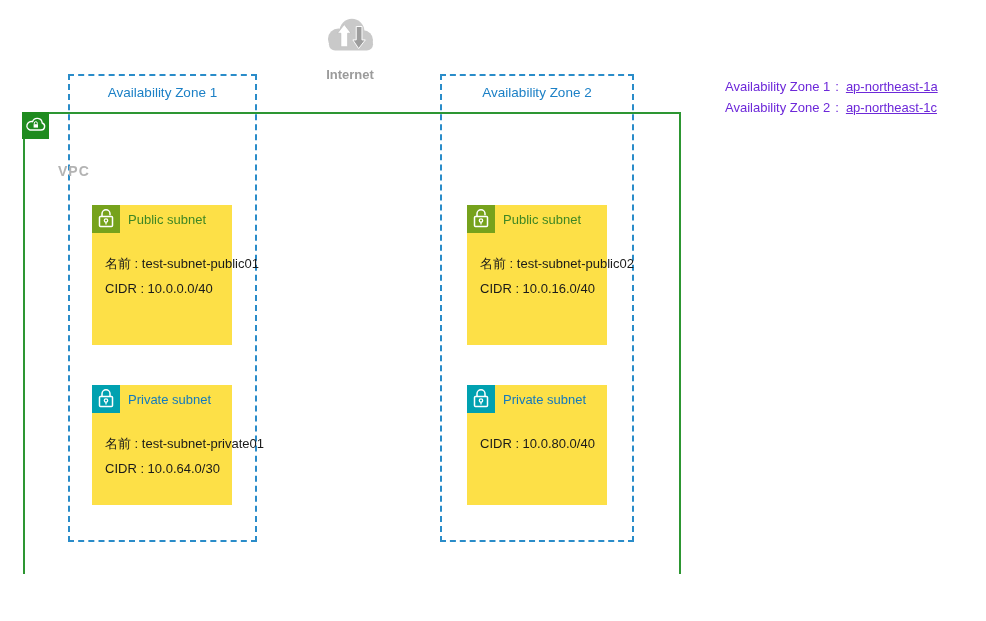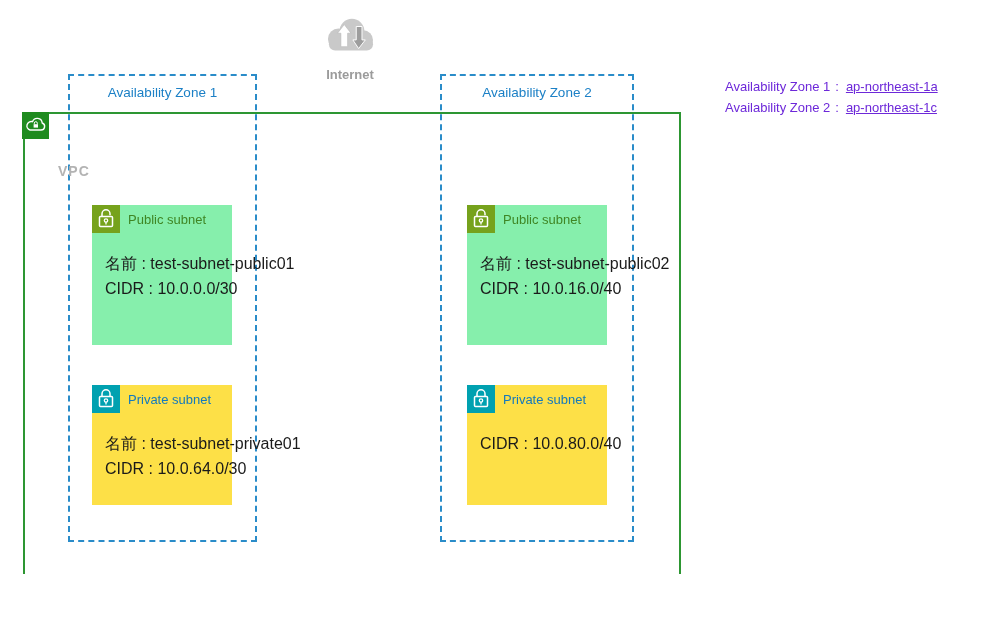--- a/index.html
+++ b/index.html
@@ -36,34 +36,34 @@
   .az1{left:68px;width:185px;}
   .az2{left:440px;width:190px;}
   .az-label{
     display:inline-block;margin-top:9px;
     font-size:13.5px;color:#1c80c6;
   }
   
   .card{position:absolute;width:140px;}
   .card-az1{left:92px;}
   .card-az2{left:467px;}
-  .card-public{top:205px;height:140px;background:#86efac;}
+  .card-public{top:205px;height:140px;background:#fde047;}
   .card-private{top:385px;height:120px;background:#fde047;}
   .card-header{position:relative;height:28px;}
   .subnet-icon{position:absolute;left:0;top:0;width:28px;height:28px;display:block;}
   .icon-public{background:#76a21c;}
   .icon-private{background:#00a1b0;}
   .card-title{
     position:absolute;left:36px;top:7px;font-size:13px;white-space:nowrap;
   }
   .title-public{color:#3f8624;}
   .title-private{color:#1379bd;}
   .card-body{
     margin-top:18px;padding-left:13px;
-    font-size:16px;color:#1a1a1a;line-height:25px;white-space:nowrap;
+    font-size:13px;color:#1a1a1a;line-height:25px;white-space:nowrap;
   }
   
   .legend{position:absolute;left:725px;top:76px;font-size:13px;color:#6d28d9;line-height:21px;}
   .legend-line{white-space:nowrap;}
   .legend-sep{padding:0 7px 0 5px;}
   .legend-value{text-decoration:underline;}
 </style>
 </head>
 <body>
 
@@ -106,21 +106,21 @@
       <svg class="subnet-icon icon-public" viewBox="0 0 28 28">
         <rect x="7.5" y="11.5" width="13" height="10" rx="1" fill="none" stroke="#fff" stroke-width="1.5"></rect>
         <path d="M10 11.5 V8.8 a4 4 0 0 1 8 0 V10.2" fill="none" stroke="#fff" stroke-width="1.5"></path>
         <circle cx="14" cy="15.5" r="1.7" fill="none" stroke="#fff" stroke-width="1.3"></circle>
         <line x1="14" y1="17" x2="14" y2="19.5" stroke="#fff" stroke-width="1.3"></line>
       </svg>
       <span class="card-title title-public">Public subnet</span>
     </div>
     <div class="card-body">
       <div>名前 : test-subnet-public01</div>
-      <div>CIDR : 10.0.0.0/30</div>
+      <div>CIDR : 10.0.0.0/40</div>
     </div>
   </div>
 
   <div class="card card-az1 card-private">
     <div class="card-header">
       <svg class="subnet-icon icon-private" viewBox="0 0 28 28">
         <rect x="7.5" y="11.5" width="13" height="10" rx="1" fill="none" stroke="#fff" stroke-width="1.5"></rect>
         <path d="M10 11.5 V8.8 a4 4 0 0 1 8 0 V11.5" fill="none" stroke="#fff" stroke-width="1.5"></path>
         <circle cx="14" cy="15.5" r="1.7" fill="none" stroke="#fff" stroke-width="1.3"></circle>
         <line x1="14" y1="17" x2="14" y2="19.5" stroke="#fff" stroke-width="1.3"></line>

